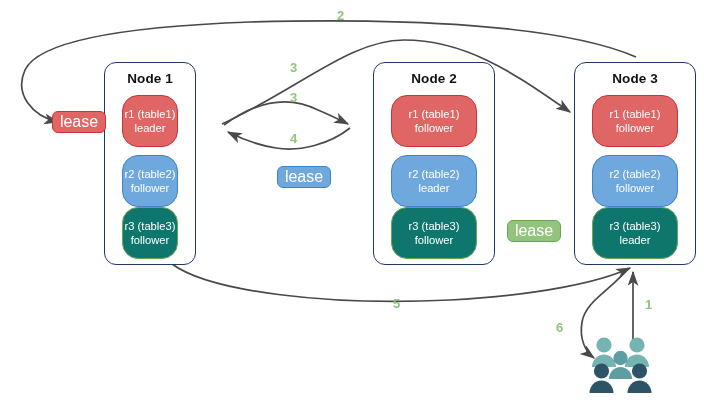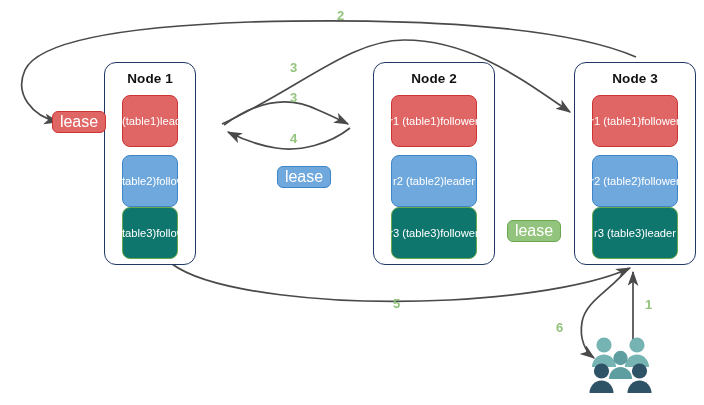--- a/index.html
+++ b/index.html
@@ -27,23 +27,23 @@
     text-align:center;
     font-size:13.5px;
     font-weight:bold;
     color:#111111;
     letter-spacing:0.1px;
   }
   .replica{
     position:absolute;
     left:17px;right:17px;
     height:52px;
-    border-radius:8px;
+    border-radius:16px;
     box-sizing:border-box;
-    display:flex;flex-direction:row;align-items:center;justify-content:center;
+    display:flex;flex-direction:column;align-items:center;justify-content:center;
     color:#ffffff;
     font-size:11.2px;
     line-height:14px;
     text-align:center;
   }
   .replica .l1,.replica .l2{display:block;white-space:nowrap;}
   .rep-red{background:#e06666;border:1.6px solid #cc3333;}
   .rep-blue{background:#6fa8dc;border:1.6px solid #3d85c6;}
   .rep-green{background:#0f766e;border:1.6px solid #6aa84f;}
 

